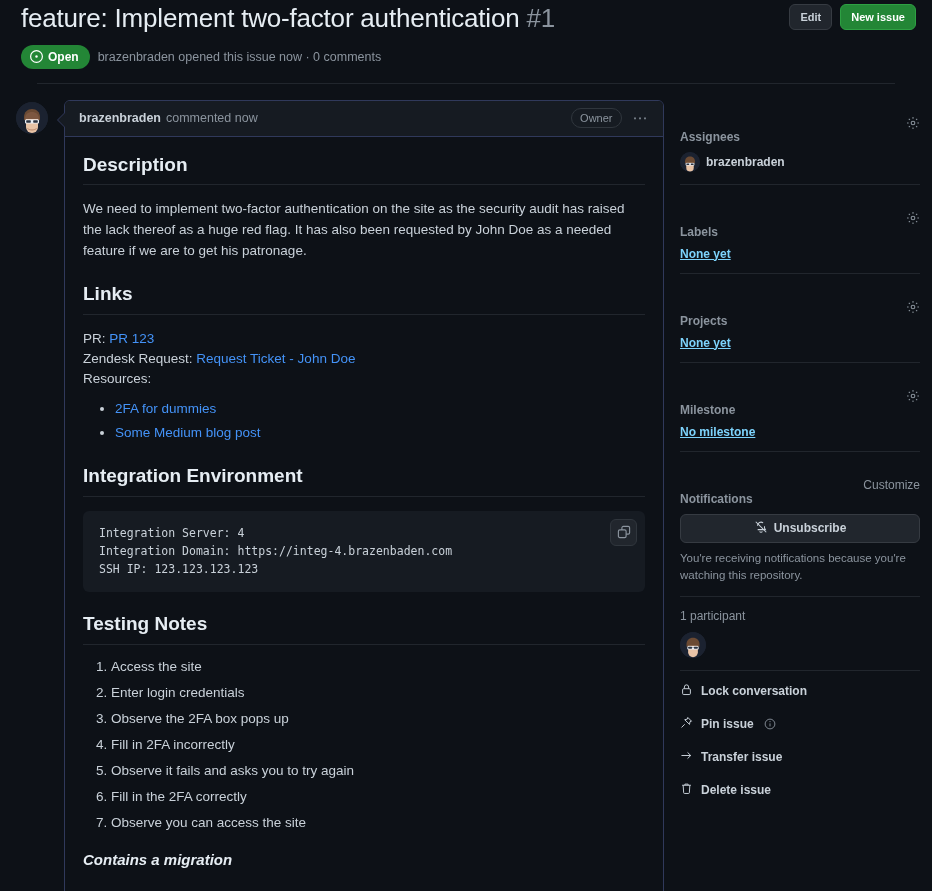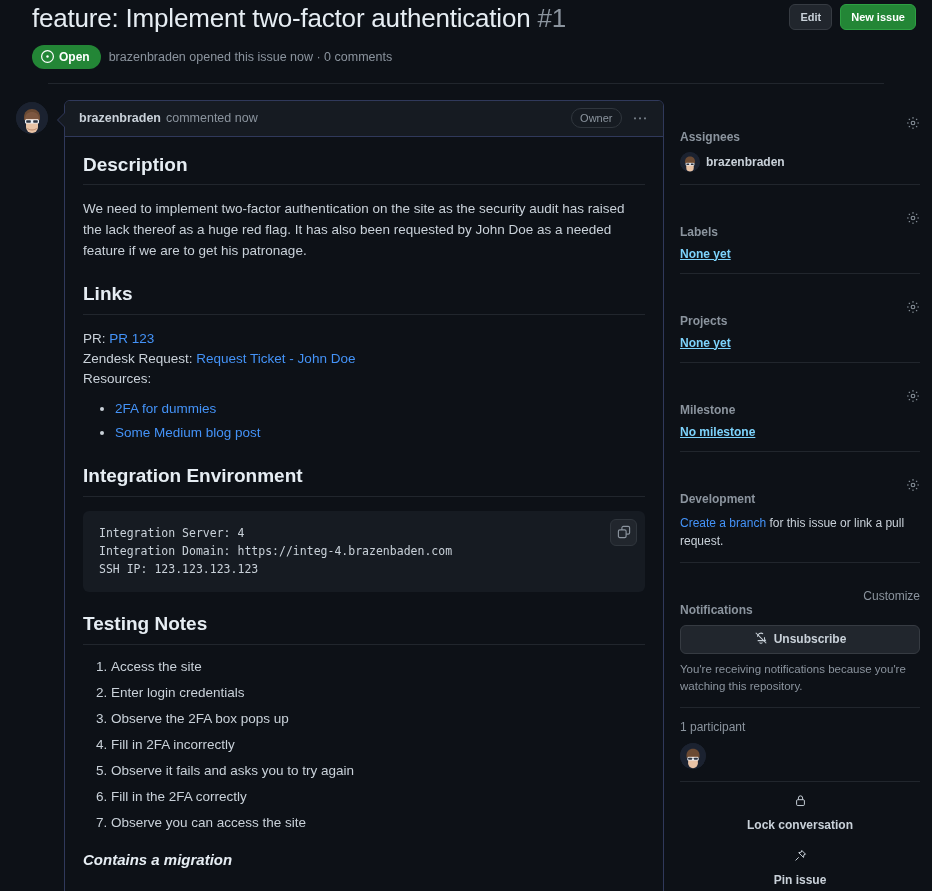--- a/index.html
+++ b/index.html
@@ -12,21 +12,21 @@
     overflow: hidden;
   }
   body {
     font-family: "Liberation Sans", sans-serif;
     color: #c9d1d9;
     -webkit-font-smoothing: antialiased;
   }
 
   
   .page-header {
-    padding: 0 32px;
+    padding: 0 21px;
     position: relative;
     border-radius: 24px;
   }
   .title-row {
     display: flex;
     align-items: flex-start;
     padding-top: 2px;
   }
   .issue-title {
     font-size: 26px;
@@ -348,21 +348,20 @@
   }
   .sb-action {
     display: flex;
     align-items: center;
     gap: 8px;
     font-size: 12px;
     font-weight: 600;
     color: #c9d1d9;
     margin-bottom: 17px;
     cursor: pointer;
-    flex-direction: column;
   }
   .sb-action .info-i { margin-left: 2px; color: #8b949e; display: flex; }
   .sb-action:last-child { margin-bottom: 0; }
 </style>
 </head>
 <body>
 
 <div class="page-header">
   <div class="title-row">
     <h1 class="issue-title">
@@ -531,35 +530,20 @@
         <span class="gear">
           <svg width="14" height="14" viewBox="0 0 16 16" fill="none" stroke="#8b949e" stroke-width="1.2" aria-hidden="true">
             <circle cx="8" cy="8" r="2.1"></circle>
             <path d="M8 1.2v1.8M8 13v1.8M14.8 8H13M3 8H1.2M12.8 3.2l-1.3 1.3M4.5 11.5l-1.3 1.3M12.8 12.8l-1.3-1.3M4.5 4.5L3.2 3.2"></path>
           </svg>
         </span>
       </div>
       <div class="sb-value">No milestone</div>
     </div>
 
-    <div class="sb-section">
-      <div class="sb-head">
-        <span class="sb-title">Development</span>
-        <span class="spacer"></span>
-        <span class="gear">
-          <svg width="14" height="14" viewBox="0 0 16 16" fill="none" stroke="#8b949e" stroke-width="1.2" aria-hidden="true">
-            <circle cx="8" cy="8" r="2.1"></circle>
-            <path d="M8 1.2v1.8M8 13v1.8M14.8 8H13M3 8H1.2M12.8 3.2l-1.3 1.3M4.5 11.5l-1.3 1.3M12.8 12.8l-1.3-1.3M4.5 4.5L3.2 3.2"></path>
-          </svg>
-        </span>
-      </div>
-      <div class="sb-dev-text">
-        <a href="#">Create a branch</a><span> for this issue or link a pull request.</span>
-      </div>
-    </div>
 
     <div class="sb-section">
       <div class="sb-head">
         <span class="sb-title">Notifications</span>
         <span class="spacer"></span>
         <span class="sb-customize">Customize</span>
       </div>
       <button class="unsub-btn">
         <span>
           <svg width="14" height="14" viewBox="0 0 16 16" fill="none" stroke="#c9d1d9" stroke-width="1.2" aria-hidden="true">

